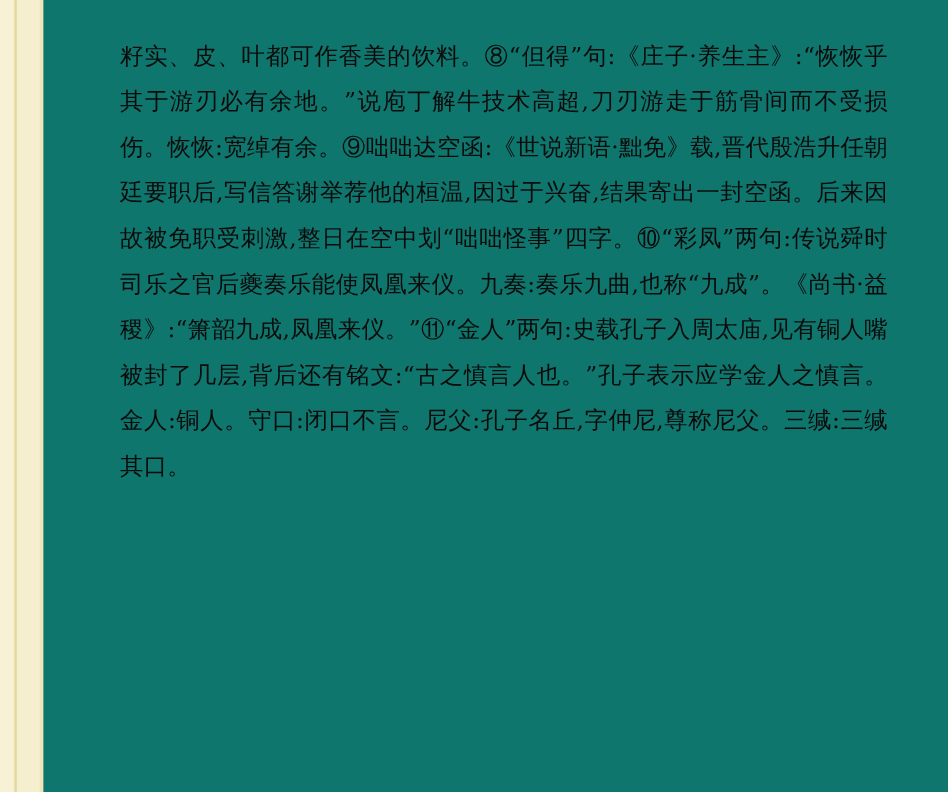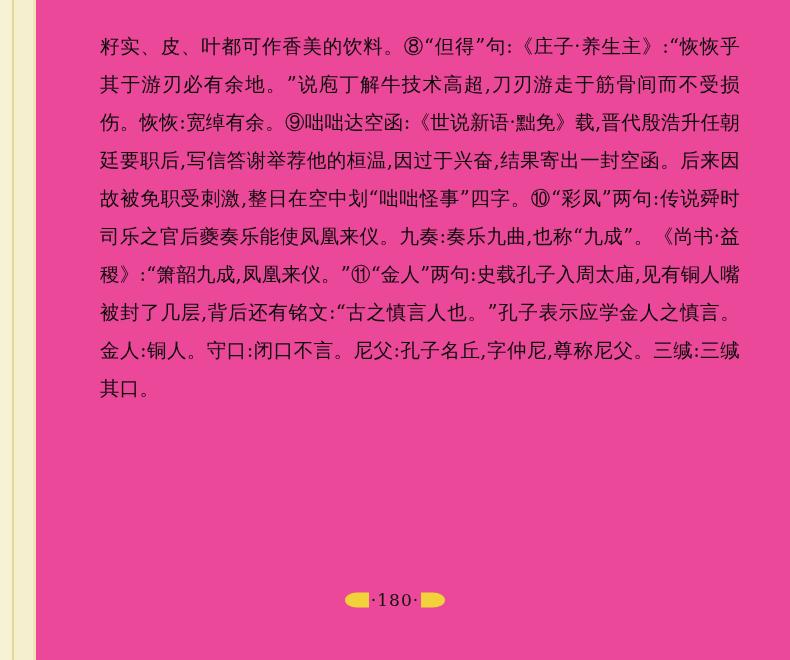--- a/index.html
+++ b/index.html
@@ -10,21 +10,21 @@
     width: 790px;
     height: 660px;
     background: #ffffff;
     font-family: "DejaVu Serif", "Liberation Serif", serif;
     overflow: hidden;
   }
   .page {
     position: relative;
     width: 790px;
     height: 660px;
-    background: #ec4899;
+    background: #0f766e;
     box-sizing: border-box;
   }
   
   .edge-strip {
     position: absolute;
     left: 0;
     top: 0;
     width: 36px;
     height: 660px;
     background: #f5efd0;
@@ -126,19 +126,14 @@
   <div class="edge-strip">
     <div class="edge-yellow-band"></div>
     <div class="edge-line-outer"></div>
     <div class="edge-line-inner"></div>
   </div>
 
   <div class="content">
     <p class="body-text">籽实、皮、叶都可作香美的饮料。⑧“但得”句:《庄子·养生主》:“恢恢乎其于游刃必有余地。”说庖丁解牛技术高超,刀刃游走于筋骨间而不受损伤。恢恢:宽绰有余。⑨咄咄达空函:《世说新语·黜免》载,晋代殷浩升任朝廷要职后,写信答谢举荐他的桓温,因过于兴奋,结果寄出一封空函。后来因故被免职受刺激,整日在空中划“咄咄怪事”四字。⑩“彩凤”两句:传说舜时司乐之官后夔奏乐能使凤凰来仪。九奏:奏乐九曲,也称“九成”。《尚书·益稷》:“箫韶九成,凤凰来仪。”⑪“金人”两句:史载孔子入周太庙,见有铜人嘴被封了几层,背后还有铭文:“古之慎言人也。”孔子表示应学金人之慎言。金人:铜人。守口:闭口不言。尼父:孔子名丘,字仲尼,尊称尼父。三缄:三缄其口。</p>
   </div>
 
-  <div class="footer">
-    <div class="page-number-badge">
-      <span class="page-number-text">·180·</span>
-    </div>
-  </div>
 
 </div>
 
 </body></html>

